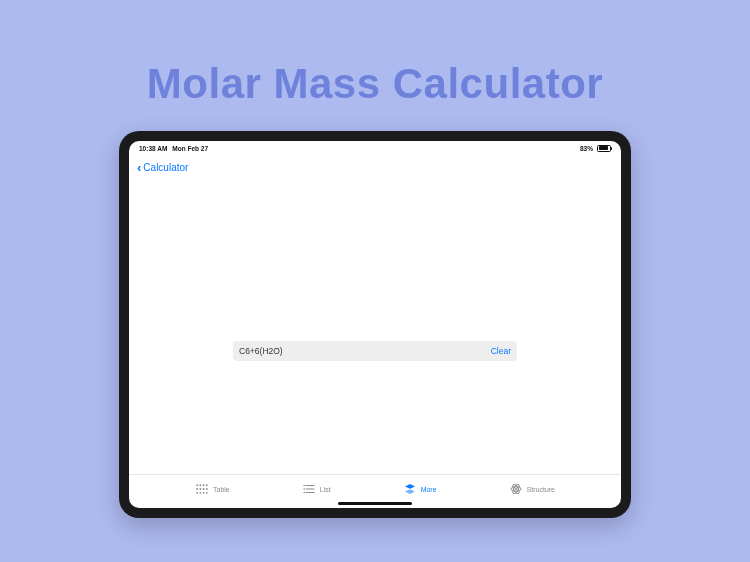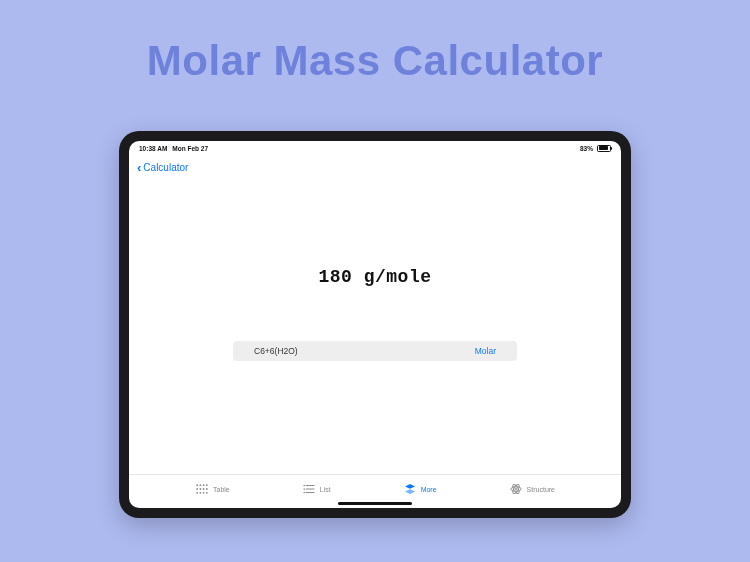--- a/index.html
+++ b/index.html
@@ -9,21 +9,21 @@
       background: #adbaf0;
       font-family: -apple-system, BlinkMacSystemFont, "Segoe UI", sans-serif;
       overflow: hidden;
       position: relative;
     }
     .page-title {
       text-align: center;
       color: #6f82db;
       font-size: 42px;
       font-weight: 600;
-      padding-top: 37px;
+      padding-top: 60px;
       letter-spacing: 0.5px;
     }
     .ipad-frame {
       position: absolute;
       left: 119px;
       top: 131px;
       width: 512px;
       height: 387px;
       background: #1b1b1d;
       border-radius: 20px;
@@ -115,21 +115,21 @@
       position: absolute;
       top: 162px;
       left: 50%;
       transform: translateX(-50%);
       width: 284px;
       height: 20px;
       background: #eeeeef;
       border-radius: 4px;
       display: flex;
       align-items: center;
-      padding: 0 21px;
+      padding: 0 6px;
       justify-content: space-between;
     }
     .formula-input {
       flex: 1;
       border: none;
       background: transparent;
       font-size: 8.5px;
       color: #333;
       outline: none;
       font-family: inherit;
@@ -203,25 +203,24 @@
     </div>
 
     <div class="nav-bar">
       <div class="back-button">
         <span class="chevron">‹</span>
         <span>Calculator</span>
       </div>
     </div>
 
     <div class="content">
-      <div class="result">180 g/mole</div>
 
       <div class="input-row">
         <input class="formula-input" type="text" value="C6+6(H2O)" style="">
-        <span class="clear-btn">Molar</span>
+        <span class="clear-btn">Clear</span>
       </div>
     </div>
 
     <div class="tab-bar">
 
       <div class="tab">
         <span class="tab-icon">
           <svg width="12" height="10" viewBox="0 0 12 10">
             <g fill="#8a8a8d">
               <circle cx="1.2" cy="1.2" r="0.9"></circle>

